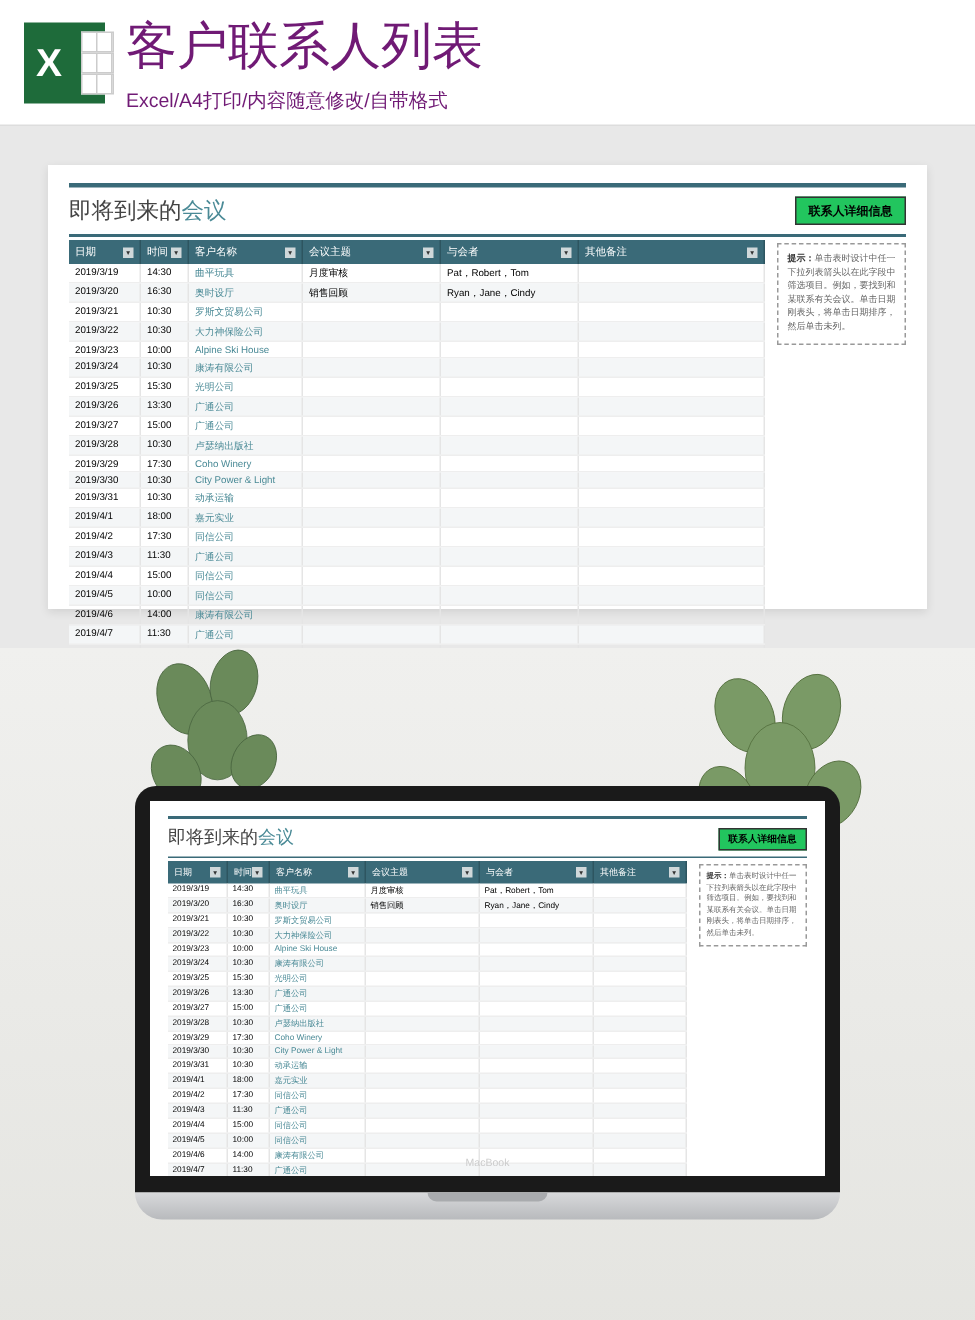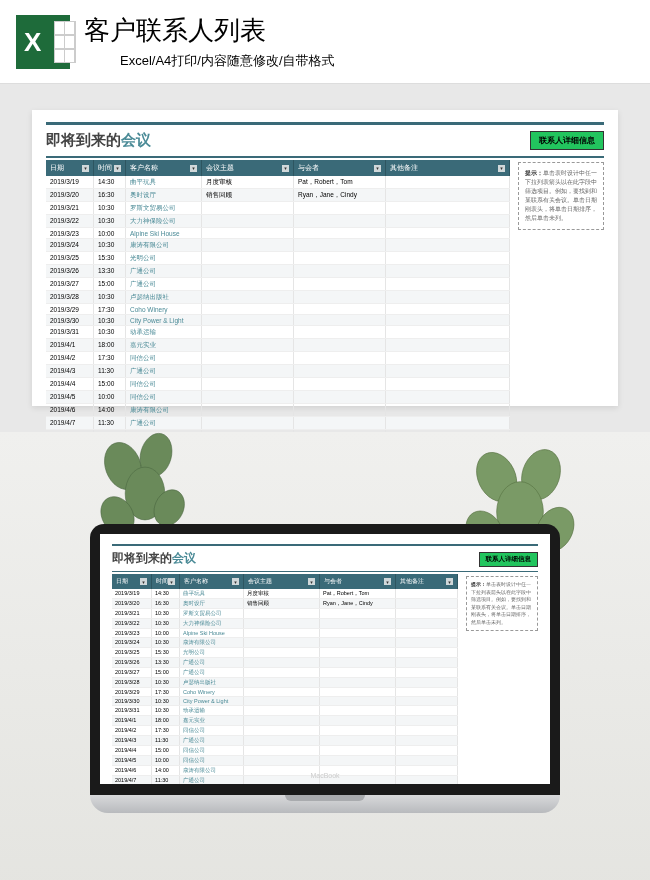--- a/index.html
+++ b/index.html
@@ -33,40 +33,40 @@
   }
   .excel-icon .sheet {
     position: absolute;
     right: -6px; top: 6px; bottom: 6px; width: 22px;
     background: #fff;
     display: flex; flex-direction: column;
   }
   .excel-icon .sheet div { flex:1; border:1px solid #ccc; display:flex; }
   .excel-icon .sheet div span { flex:1; border-right:1px solid #ccc; }
   .header-text { flex: 1; }
-  .title { font-size: 26px; color: #000000; font-weight: 500; }
-  .subtitle { font-size: 13px; color: #000000; margin-top: 4px; margin-left: 36px; }
+  .title { font-size: 34px; color: #701a75; font-weight: 500; }
+  .subtitle { font-size: 13px; color: #701a75; margin-top: 4px; }
 
   
   .preview-card {
     background: #fff;
     margin: 26px 32px;
     padding: 12px 14px;
     box-shadow: 0 2px 6px rgba(0,0,0,0.1);
     height: 296px;
   }
   .sheet-title-row {
     display: flex;
     align-items: flex-end;
     border-top: 3px solid #3a6a78;
     border-bottom: 2px solid #3a6a78;
     padding: 6px 0;
     margin-bottom: 2px;
   }
-  .sheet-title { font-size: 15px; color: #444; font-weight: 700; }
+  .sheet-title { font-size: 15px; color: #444; font-weight: 400; }
   .sheet-title .accent { color: #4a8a96; }
   .sheet-btn {
     margin-left: auto;
     border: 1.5px solid #333;
     font-size: 8px;
     padding: 3px 8px;
     font-weight: 600;
     cursor: pointer;
     background: #22c55e;
   }

